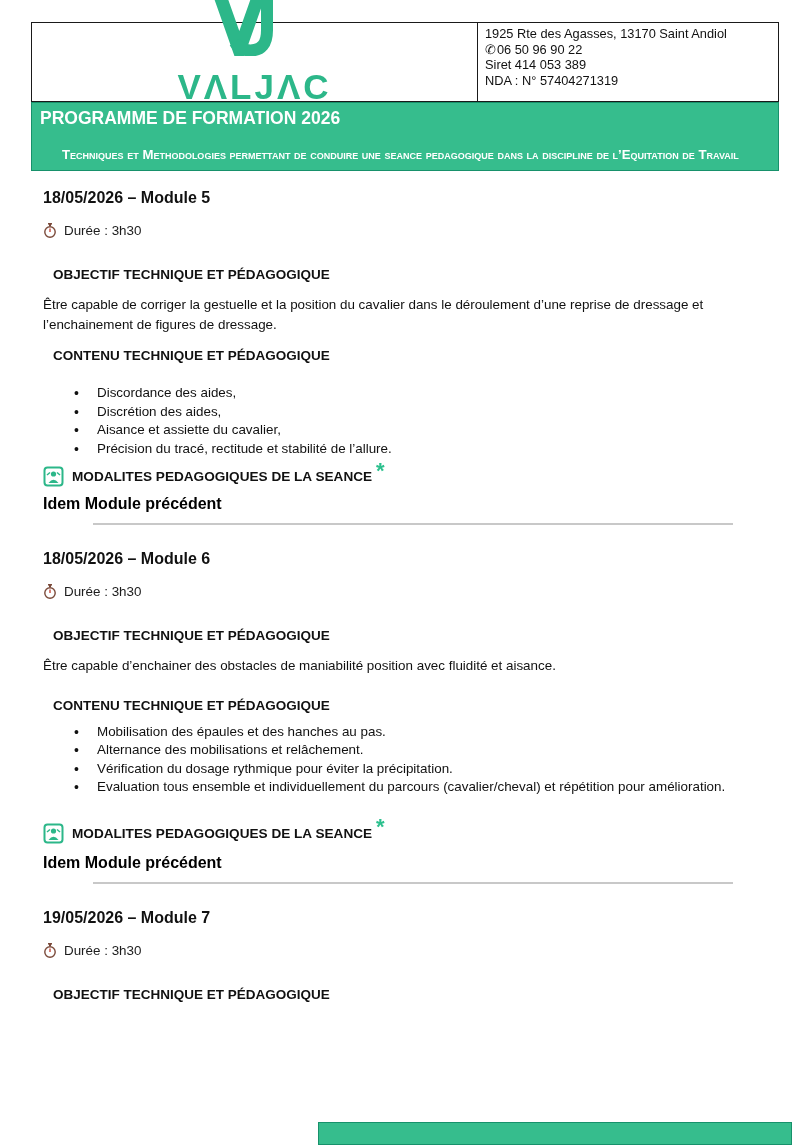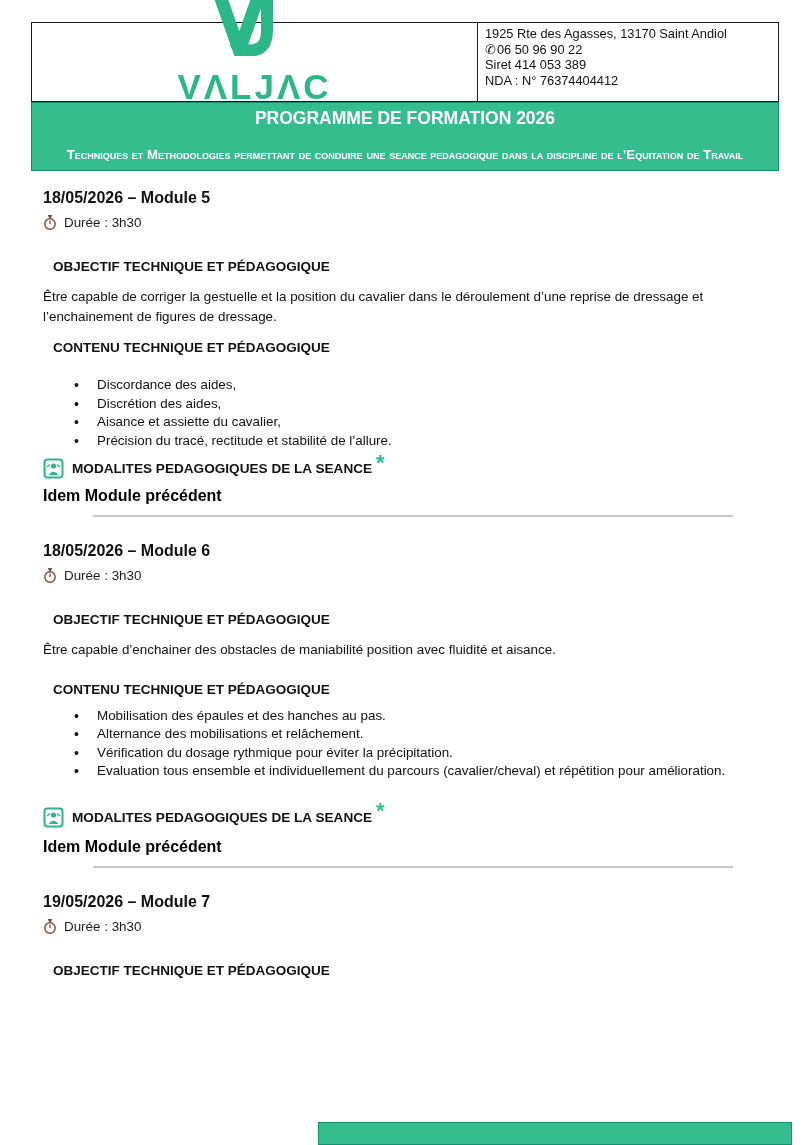--- a/index.html
+++ b/index.html
@@ -18,30 +18,30 @@
   .logo-sub{font-size:23px;letter-spacing:6px;color:#2CB789;line-height:24px;}
   .info-cell{flex:1;display:flex;flex-direction:column;box-sizing:border-box;font-size:12.8px;}
   .info-lines{padding:3px 0 2px 7px;line-height:15.5px;flex:1;}
   .phone-row{display:flex;align-items:center;}
   .phone-glyph{font-size:13px;margin-right:1px;}
   .version-row{border-top:1.5px solid #1a1a1a;text-align:left;line-height:16px;
                font-size:10px;padding:1px 0;margin-top:31px;}
 
   
   .banner{position:absolute;left:31px;top:102px;width:748px;box-sizing:border-box;
-          background:#36BD8D;border:1px solid #17916b;text-align:center;color:#fff;
+          background:#36BD8D;border:1px solid #17916b;color:#fff;
           padding:4px 8px 7px;}
   .banner-title{font-size:17.5px;font-weight:bold;line-height:22px;}
   .banner-subtitle{font-size:13.2px;font-weight:bold;font-variant:small-caps;
                    line-height:17px;padding:1px 22px 0;margin-top:16px;}
 
   
   .content{position:absolute;left:43px;top:171px;width:737px;font-size:13.4px;}
   .module-title{font-size:16px;font-weight:bold;line-height:19px;margin:0;}
-  .duration{display:flex;align-items:center;gap:7px;margin-top:8px;line-height:15px;color:#1c1c1c;}
+  .duration{display:flex;align-items:center;gap:7px;margin-top:16px;line-height:15px;color:#1c1c1c;}
   .sw-icon{width:14px;height:15px;flex:0 0 auto;}
   .sec-heading{font-size:13.5px;font-weight:bold;line-height:15px;margin:10px;}
   .para{margin:0;line-height:19.5px;}
   .bullets{line-height:18.5px;}
   .bullet{padding-left:54px;position:relative;}
   .bullet::before{content:"\2022";position:absolute;left:31px;font-size:14px;}
   .modal-row{display:flex;align-items:center;gap:8px;}
   .teach-icon{width:21px;height:21px;flex:0 0 auto;}
   .modal-heading{font-size:13.6px;font-weight:bold;}
   .modal-star{color:#2CC08E;font-size:22px;font-weight:bold;line-height:10px;
@@ -94,21 +94,21 @@
       </div>
     </div>
     <div class="info-cell">
       <div class="info-lines">
         <div>1925 Rte des Agasses, 13170 Saint Andiol</div>
         <div class="phone-row">
           <span class="phone-glyph">✆</span>
           <span>06 50 96 90 22</span>
         </div>
         <div>Siret 414 053 389</div>
-        <div>NDA : N° 76374404412</div>
+        <div>NDA : N° 57404271319</div>
       </div>
       <div class="version-row">Version Août 2025</div>
     </div>
   </div>
 
   <div class="banner">
     <div class="banner-title">PROGRAMME DE FORMATION 2026</div>
     <div class="banner-subtitle">Techniques et Methodologies permettant de conduire une seance pedagogique dans la discipline de l’Equitation de Travail</div>
   </div>
 

